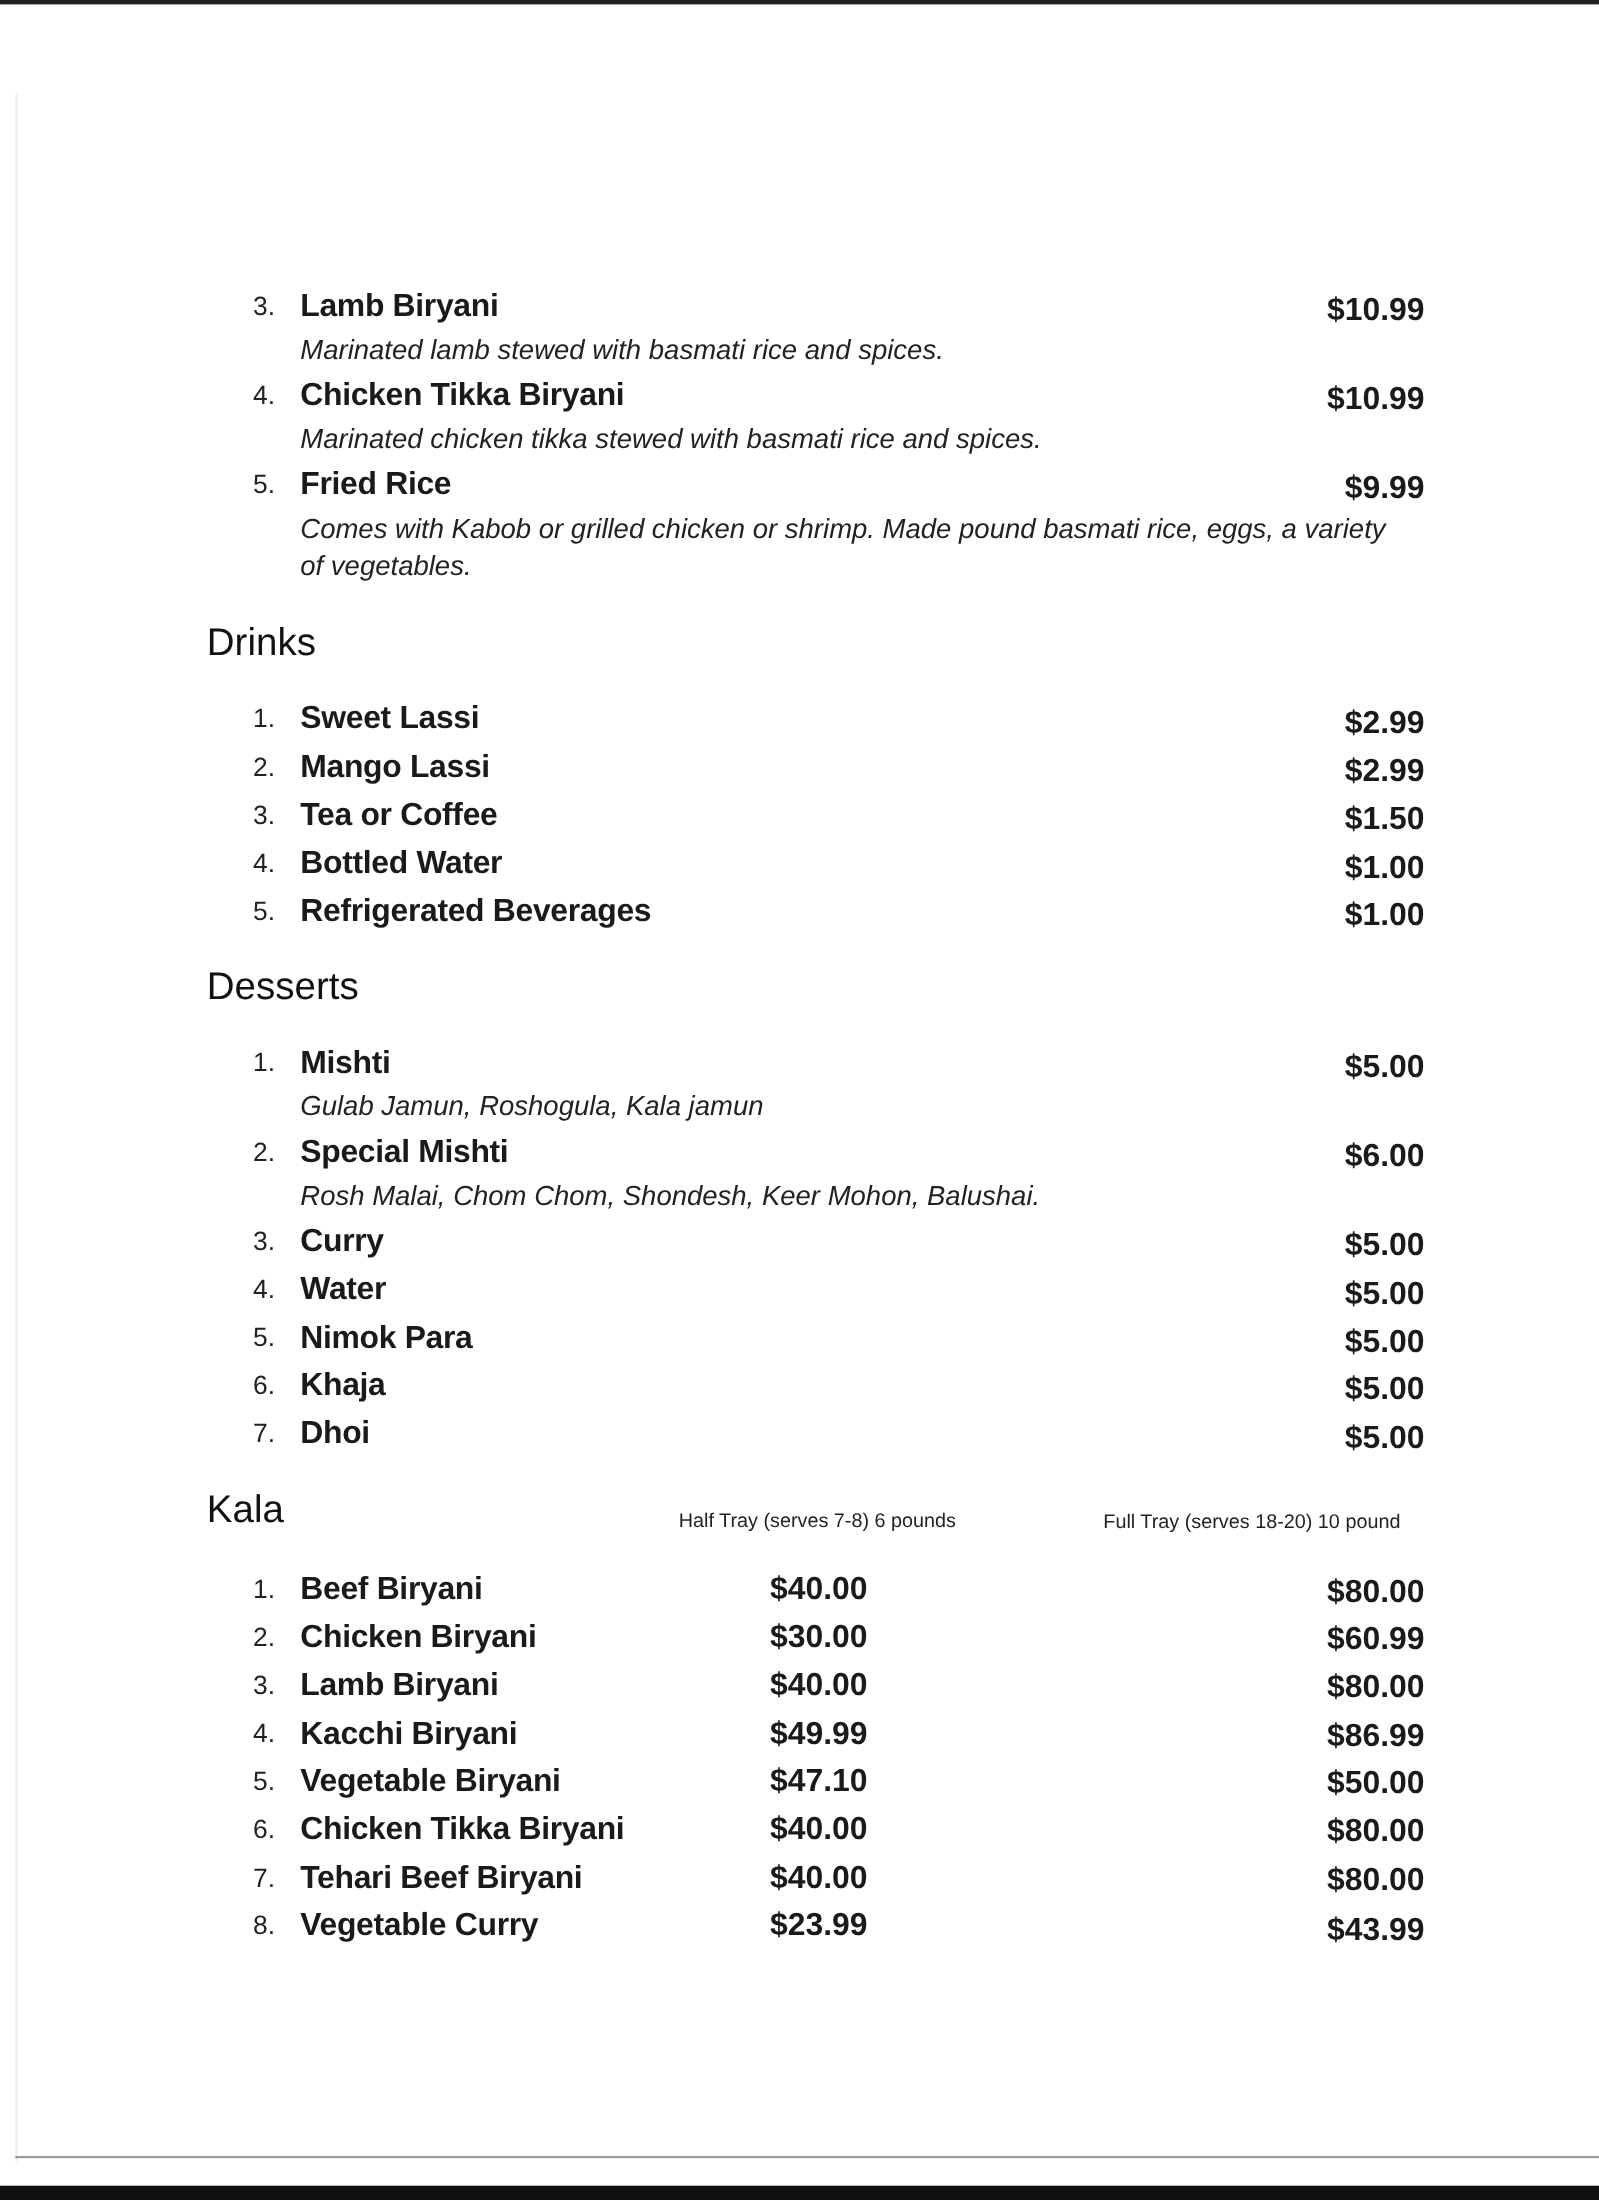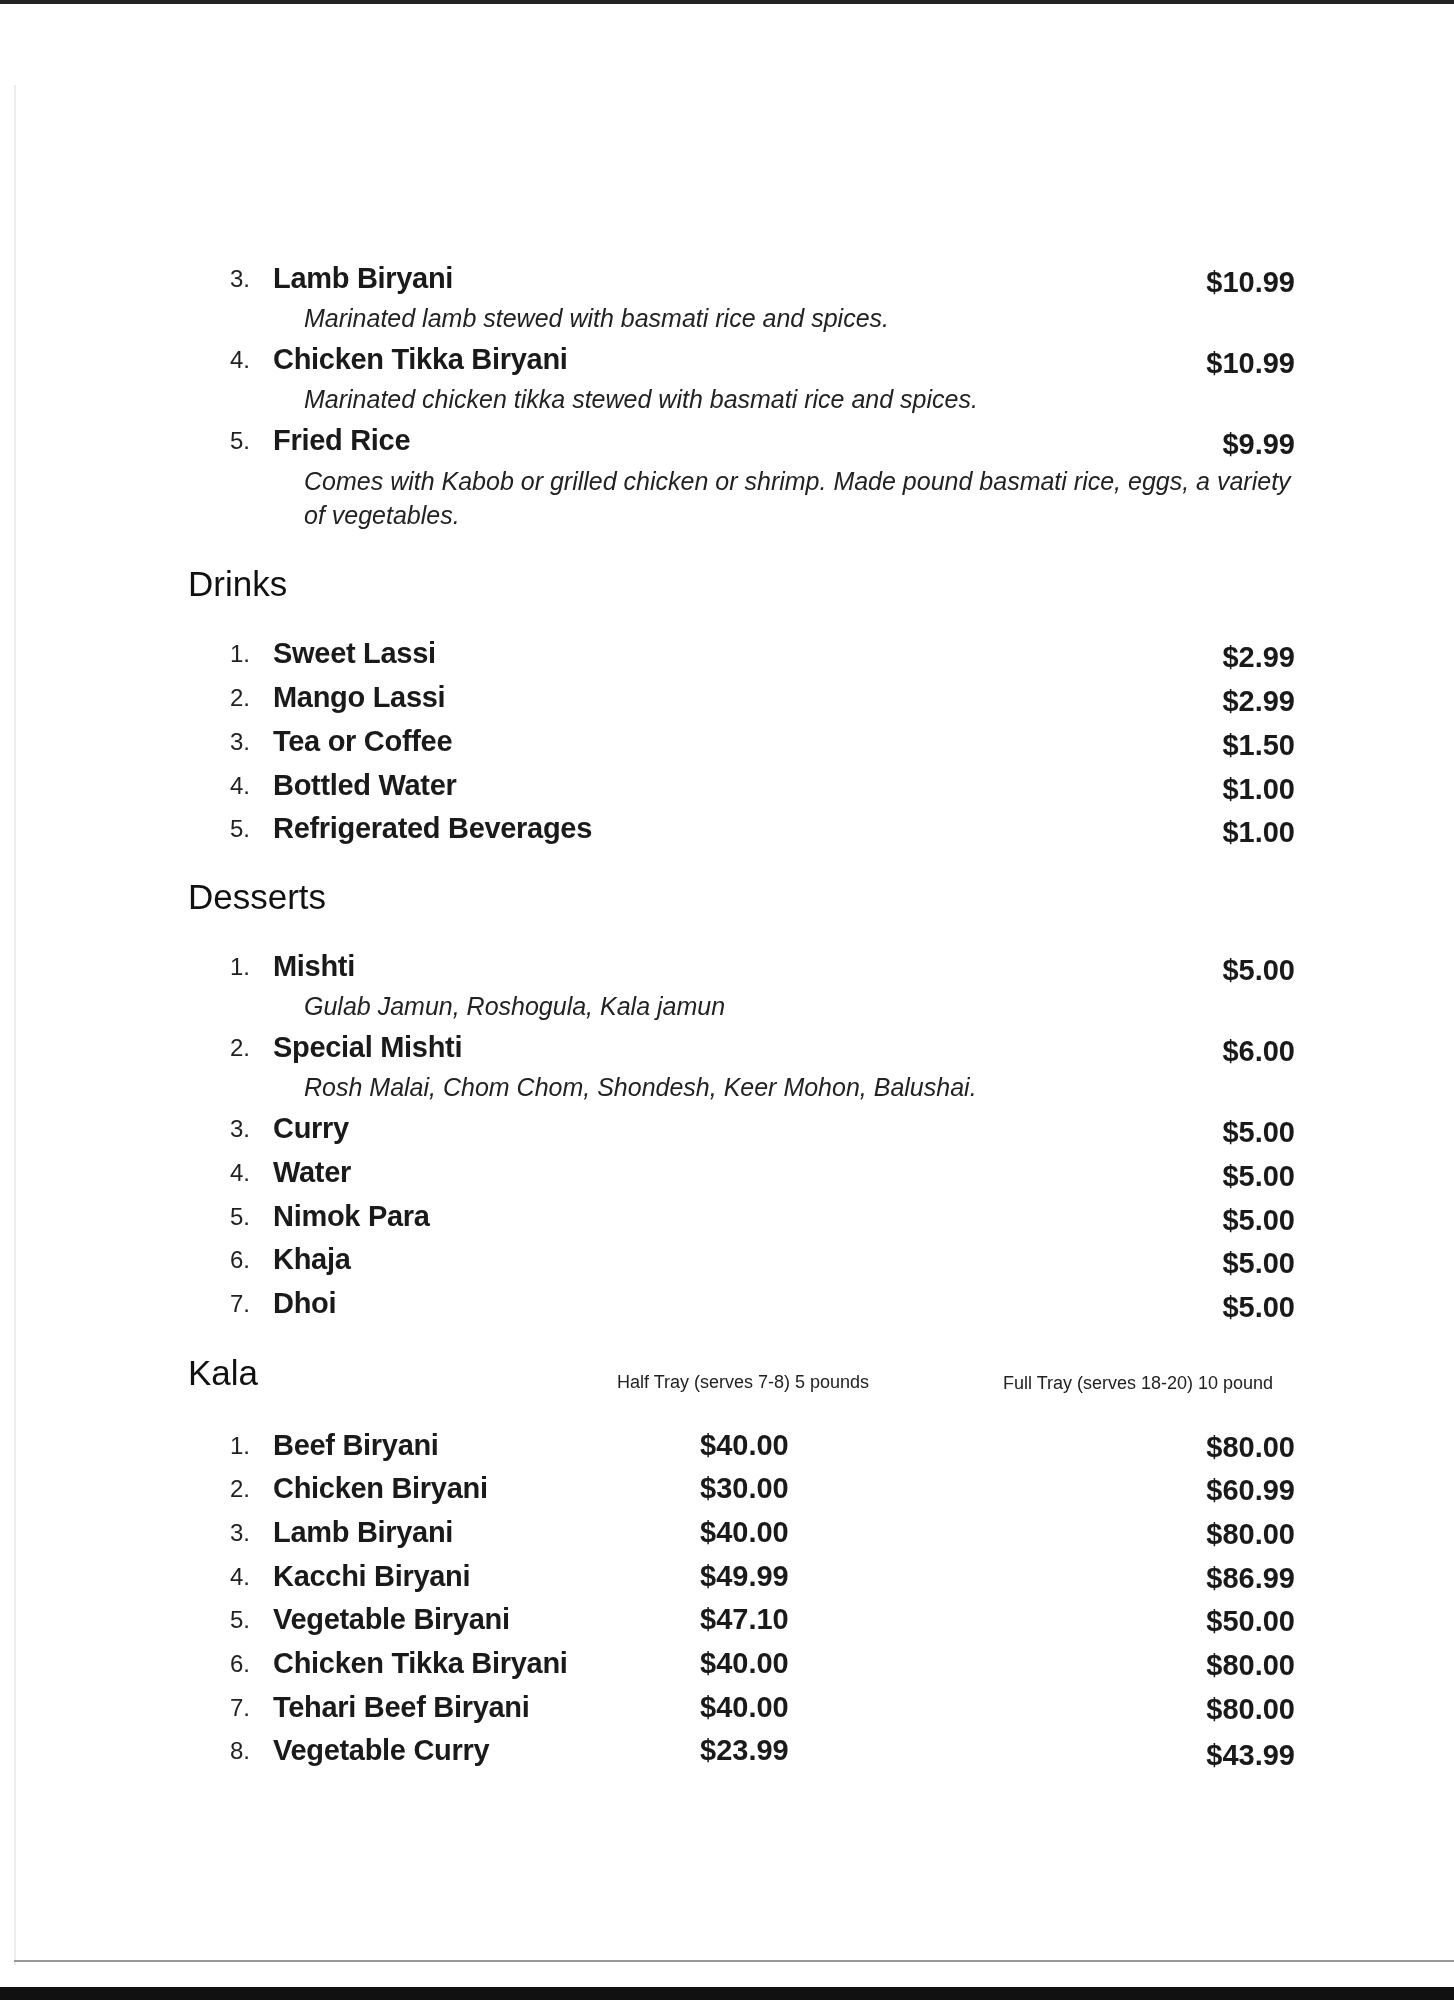--- a/index.html
+++ b/index.html
@@ -6,21 +6,21 @@
   body { width:1454px; height:2000px; background:#fff; position:relative; overflow:hidden;
          font-family:"Liberation Sans", sans-serif; color:#1a1a1a; }
   .topbar { position:absolute; left:0; top:0; width:1454px; height:4px; background:#222; }
   .leftedge { position:absolute; left:14px; top:85px; width:2px; height:1880px; background:#eee; }
   .hr { position:absolute; left:14px; top:1960px; width:1440px; height:2px; background:#999; }
   .bottombar { position:absolute; left:0; top:1987px; width:1454px; height:13px; background:#111; }
   .item { position:absolute; left:230px; width:1065px; }
   .num { position:absolute; left:0; font-size:24px; color:#222; }
   .name { position:absolute; left:43px; font-size:29px; font-weight:bold; letter-spacing:-0.3px; }
   .price { position:absolute; right:0; font-size:29px; font-weight:bold; }
-  .desc { position:absolute; left:43px; font-size:25px; font-style:italic; color:#222; width:1010px; line-height:34px;margin-left:31px; }
+  .desc { position:absolute; left:43px; font-size:25px; font-style:italic; color:#222; width:1010px; line-height:34px; }
   .heading { position:absolute; left:188px; font-size:35px; color:#111; }
   .colhead { position:absolute; font-size:18px; color:#222; }
   .tprice { position:absolute; font-size:29px; font-weight:bold; }
 </style>
 </head>
 <body>
 
 <div class="topbar"></div>
 <div class="leftedge"></div>
 
@@ -103,21 +103,21 @@
   <span class="name">Khaja</span>
   <span class="price" style="top:4px">$5.00</span>
 </div>
 <div class="item" style="top:1287px">
   <span class="num" style="top:3px">7.</span>
   <span class="name">Dhoi</span>
   <span class="price" style="top:4px">$5.00</span>
 </div>
 
 <div class="heading" style="top:1353px">Kala</div>
-<div class="colhead" style="left:617px; top:1372px">Half Tray (serves 7-8) 5 pounds</div>
+<div class="colhead" style="left:617px; top:1372px">Half Tray (serves 7-8) 6 pounds</div>
 <div class="colhead" style="left:1003px; top:1373px">Full Tray (serves 18-20) 10 pound</div>
 
 <div id="tray-rows">
     <div class="item" style="top: 1429px;">
       <span class="num" style="top:3px">1.</span>
       <span class="name">Beef Biryani</span>
       <span class="tprice" style="left:470px;top:0">$40.00</span>
       <span class="price" style="top:2px">$80.00</span>
     </div>
     <div class="item" style="top: 1472px;">

